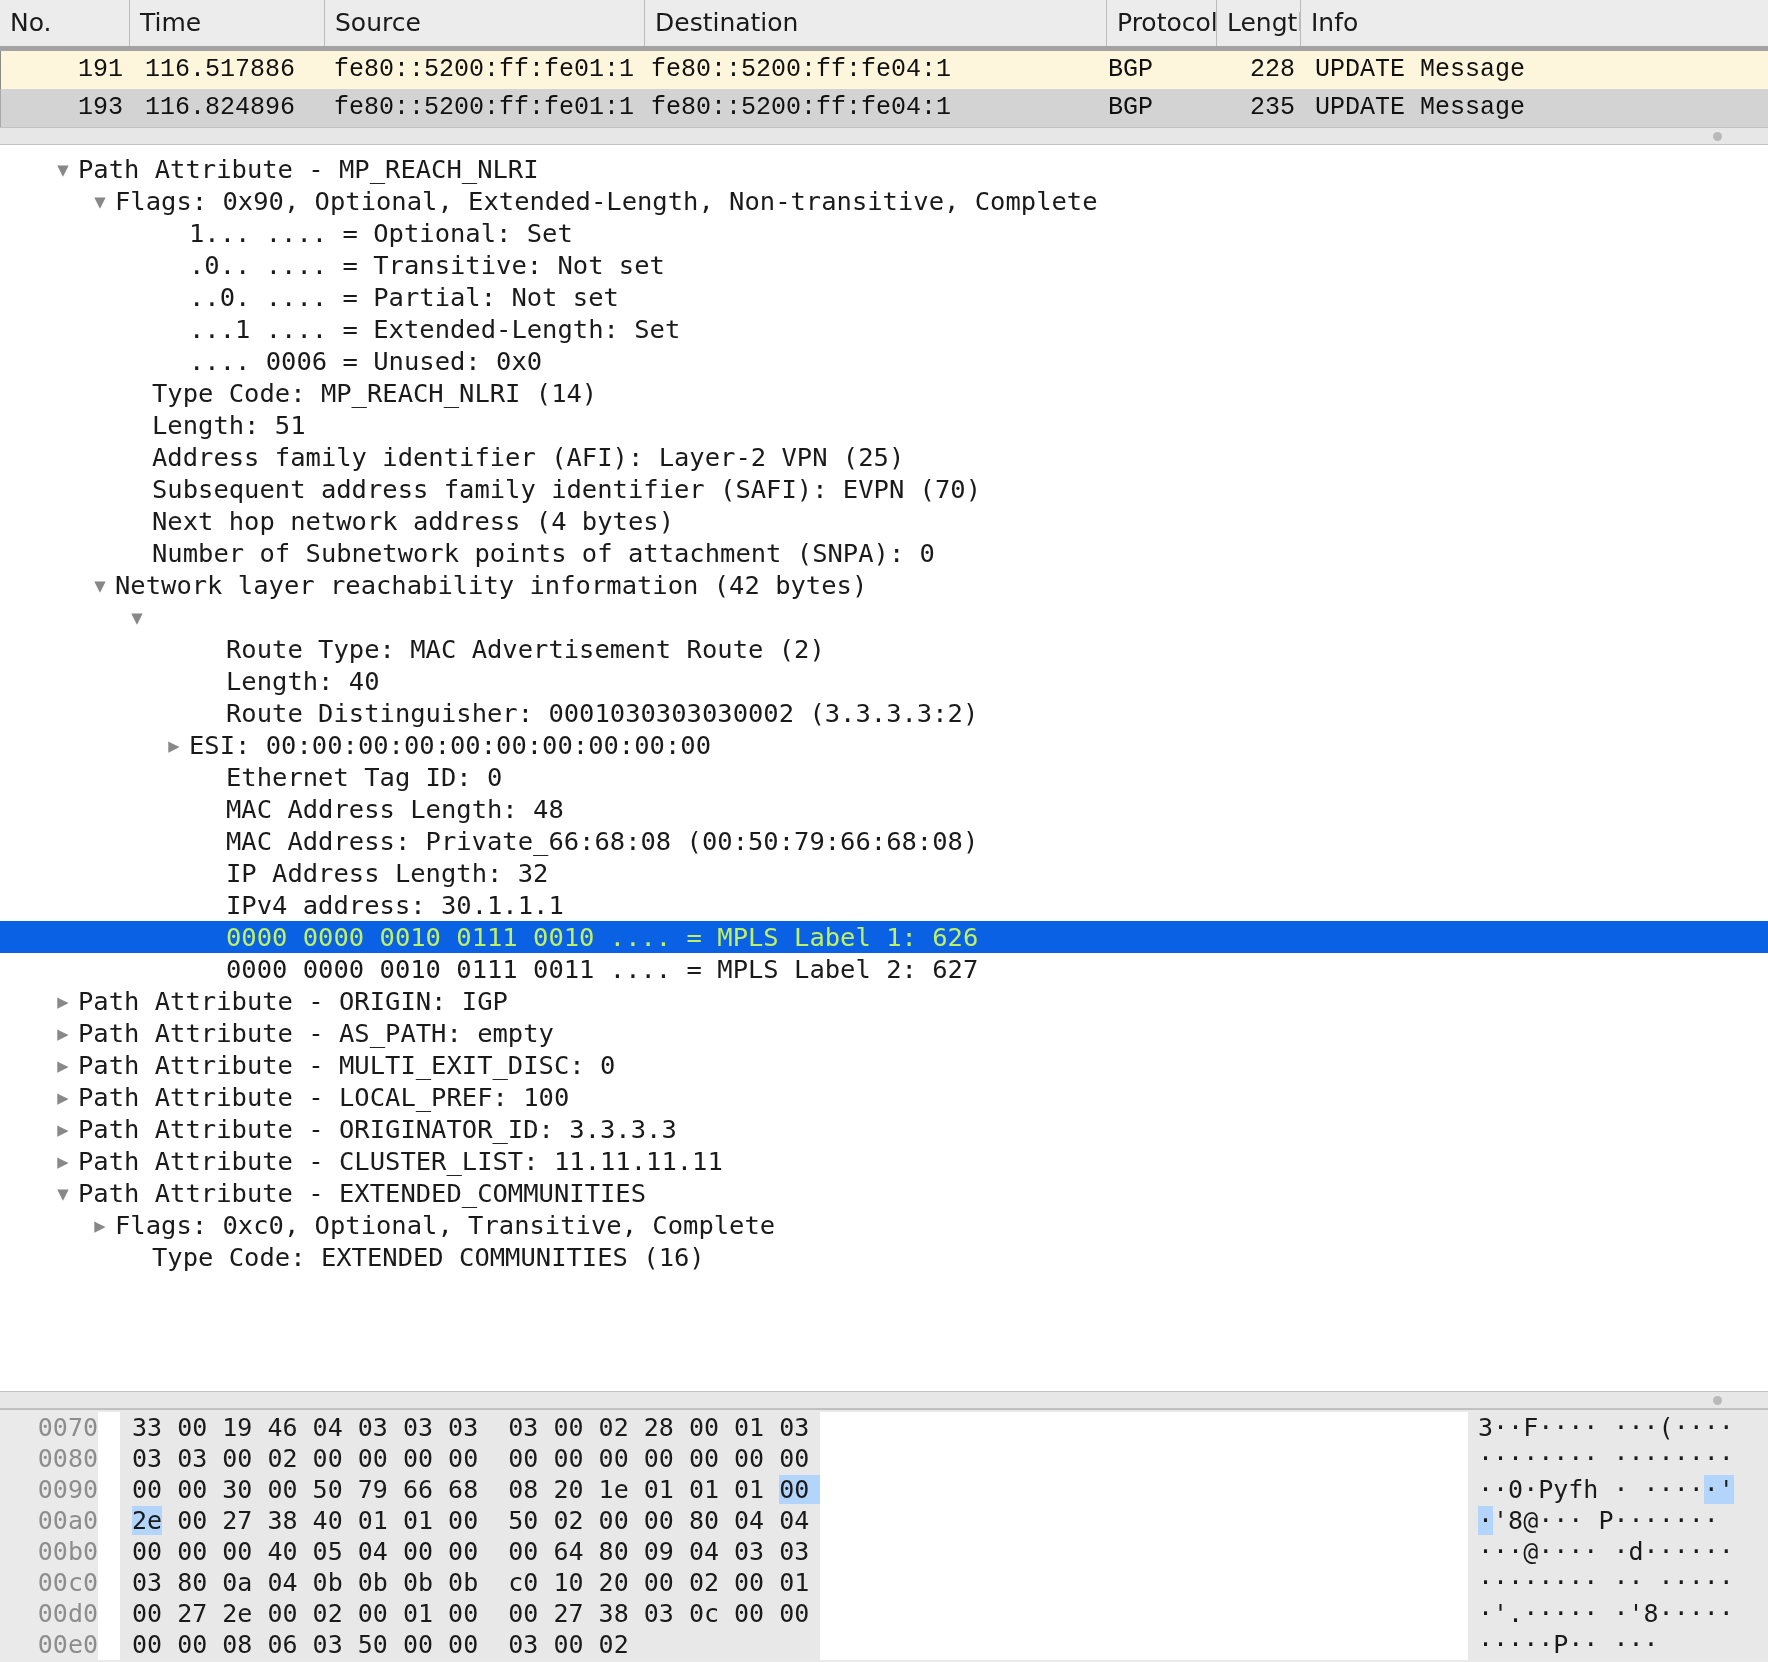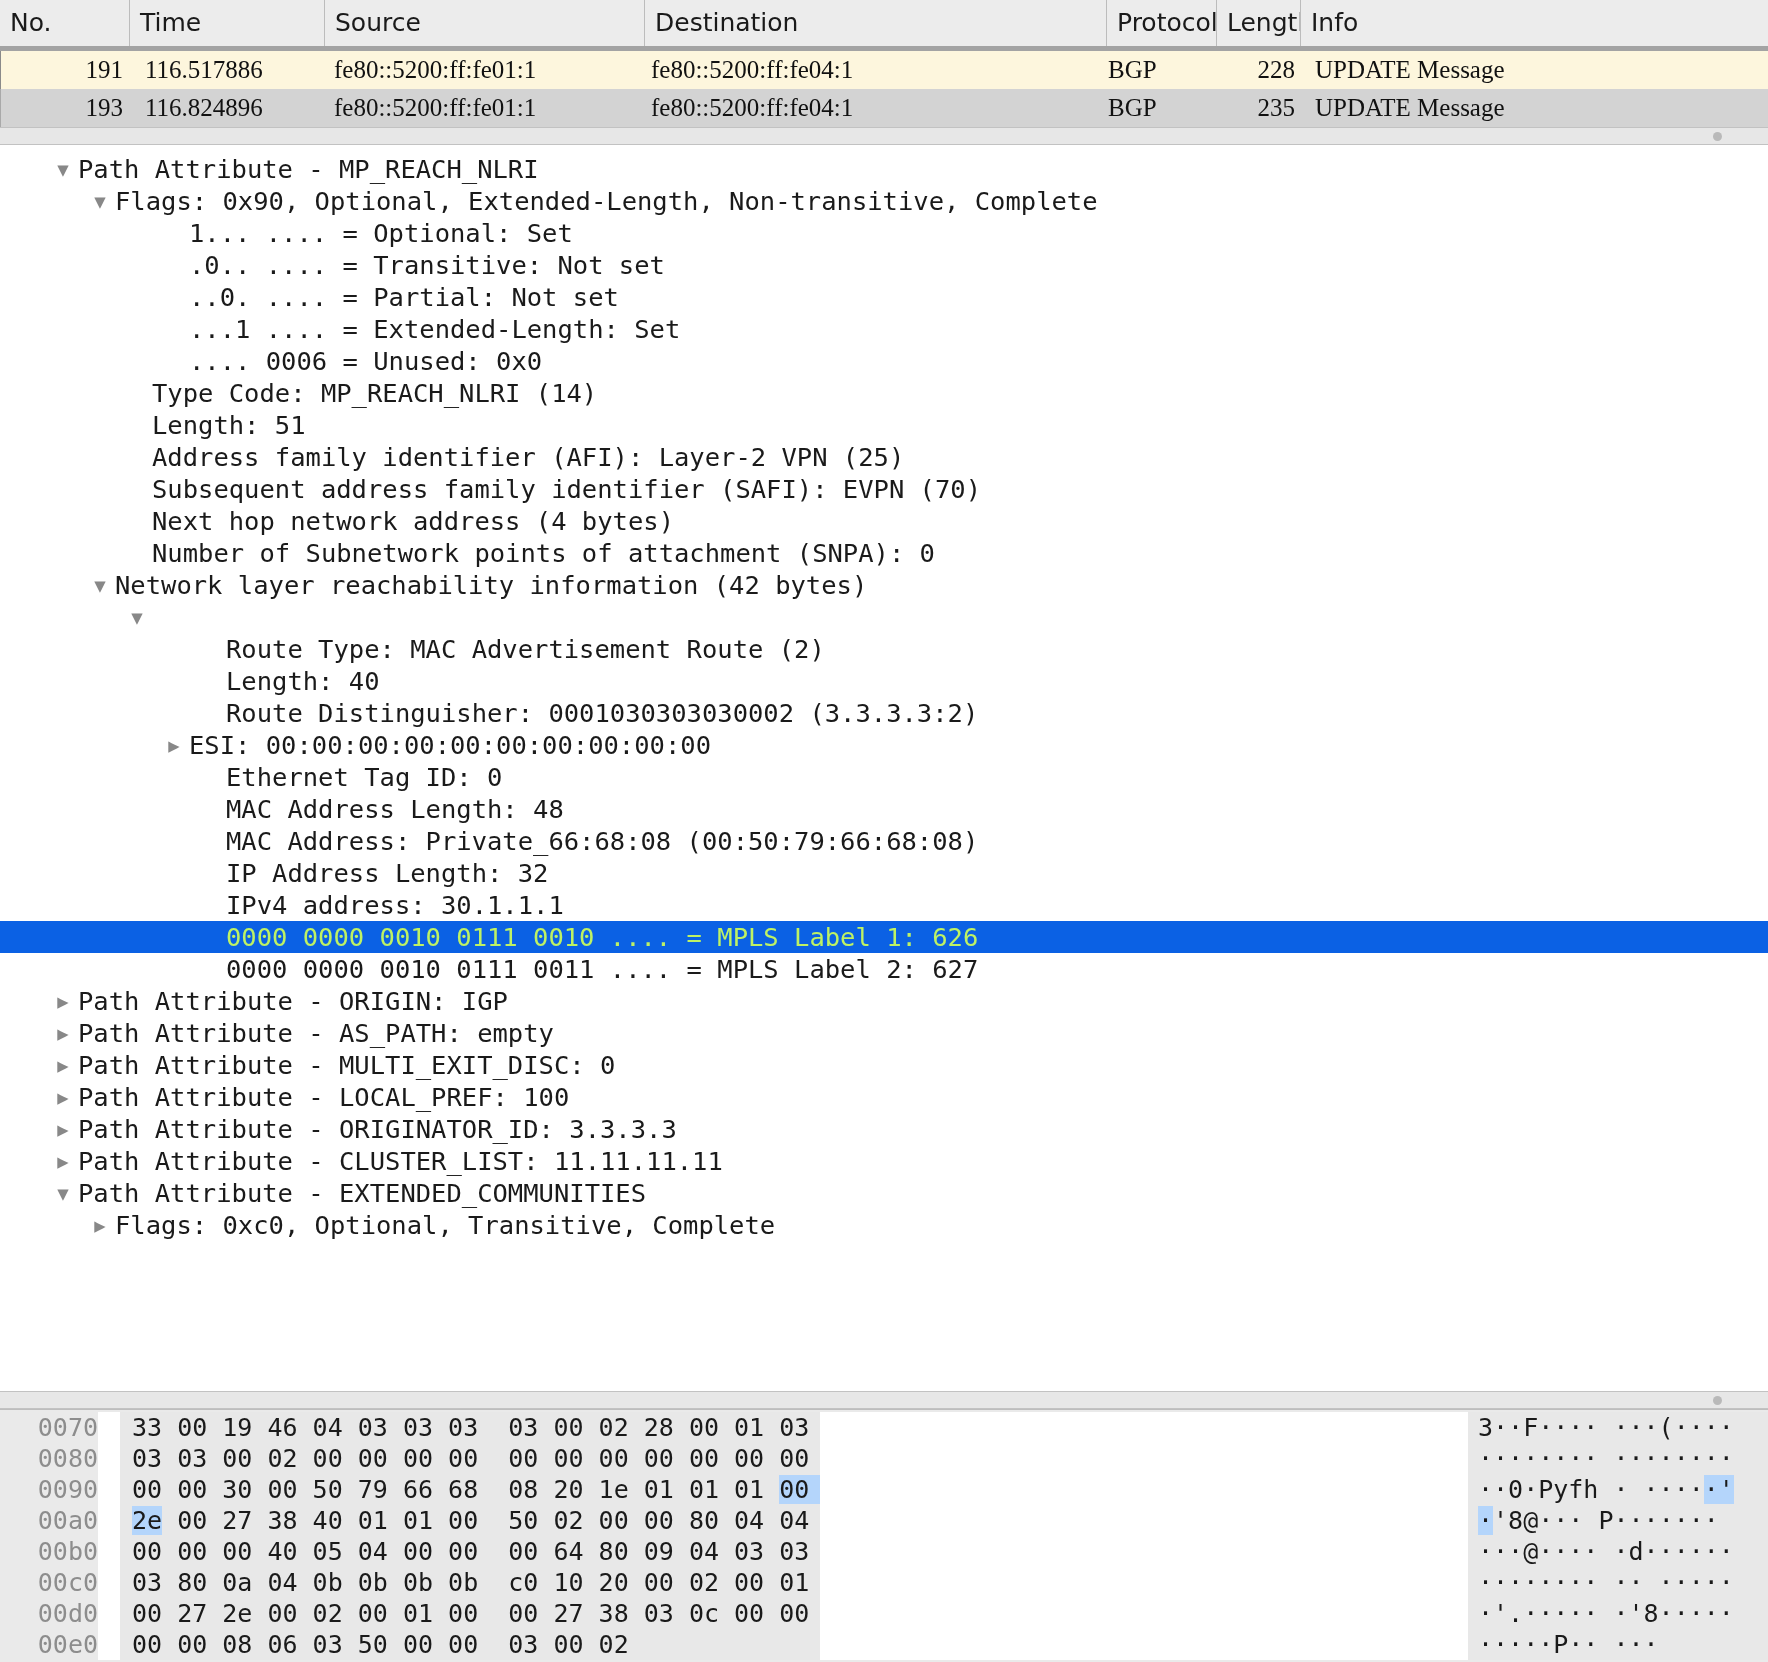--- a/index.html
+++ b/index.html
@@ -44,21 +44,21 @@
     border-right: 1px solid #bcbcbc;
     overflow: hidden;
     white-space: nowrap;
   }
   .pl-header .hcell.last { border-right: none; }
 
   .pl-row {
     display: flex;
     height: 38px;
     align-items: center;
-    font-family: Liberation Serif, serif;
+    font-family: Liberation Mono, monospace;
     font-size: 25px;
     color: #111111;
     white-space: nowrap;
   }
   .pl-row.r1 { background: #fdf6dd; }
   .pl-row.r2 { background: #d3d3d3; }
   .pl-row .cell {
     height: 38px;
     line-height: 38px;
     box-sizing: border-box;
@@ -381,20 +381,25 @@
       <div class="trow">
         <span style="display: inline-block; width: 48px; flex: 0 0 auto;"></span>
         <span class="twist">▼</span>
         <span class="tlabel">Path Attribute - EXTENDED_COMMUNITIES</span>
       </div>
       <div class="trow">
         <span style="display: inline-block; width: 85px; flex: 0 0 auto;"></span>
         <span class="twist">▶</span>
         <span class="tlabel">Flags: 0xc0, Optional, Transitive, Complete</span>
       </div>
+      <div class="trow">
+        <span style="display: inline-block; width: 122px; flex: 0 0 auto;"></span>
+        <span class="twist none"></span>
+        <span class="tlabel">Type Code: EXTENDED COMMUNITIES (16)</span>
+      </div>
     </div>
 
   <div class="splitter">
     <div class="grip"></div>
   </div>
 
   <div class="bytes" id="hex-pane">
       <div class="hrow"><span class="hoff">0070</span><span class="hgap"></span><span class="hbytes" style="width: 700px; box-sizing: border-box;">33 00 19 46 04 03 03 03  03 00 02 28 00 01 03 03</span><span class="hspacer"></span><span class="hascii" style="width: 300px; box-sizing: border-box;">3··F···· ···(····</span></div>
       <div class="hrow"><span class="hoff">0080</span><span class="hgap"></span><span class="hbytes" style="width: 700px; box-sizing: border-box;">03 03 00 02 00 00 00 00  00 00 00 00 00 00 00 00</span><span class="hspacer"></span><span class="hascii" style="width: 300px; box-sizing: border-box;">········ ········</span></div>
       <div class="hrow"><span class="hoff">0090</span><span class="hgap"></span><span class="hbytes" style="width: 700px; box-sizing: border-box;">00 00 30 00 50 79 66 68  08 20 1e 01 01 01 <span class="hl">00 27</span></span><span class="hspacer"></span><span class="hascii" style="width: 300px; box-sizing: border-box;">··0·Pyfh · ····<span class="hl">·'</span></span></div>

